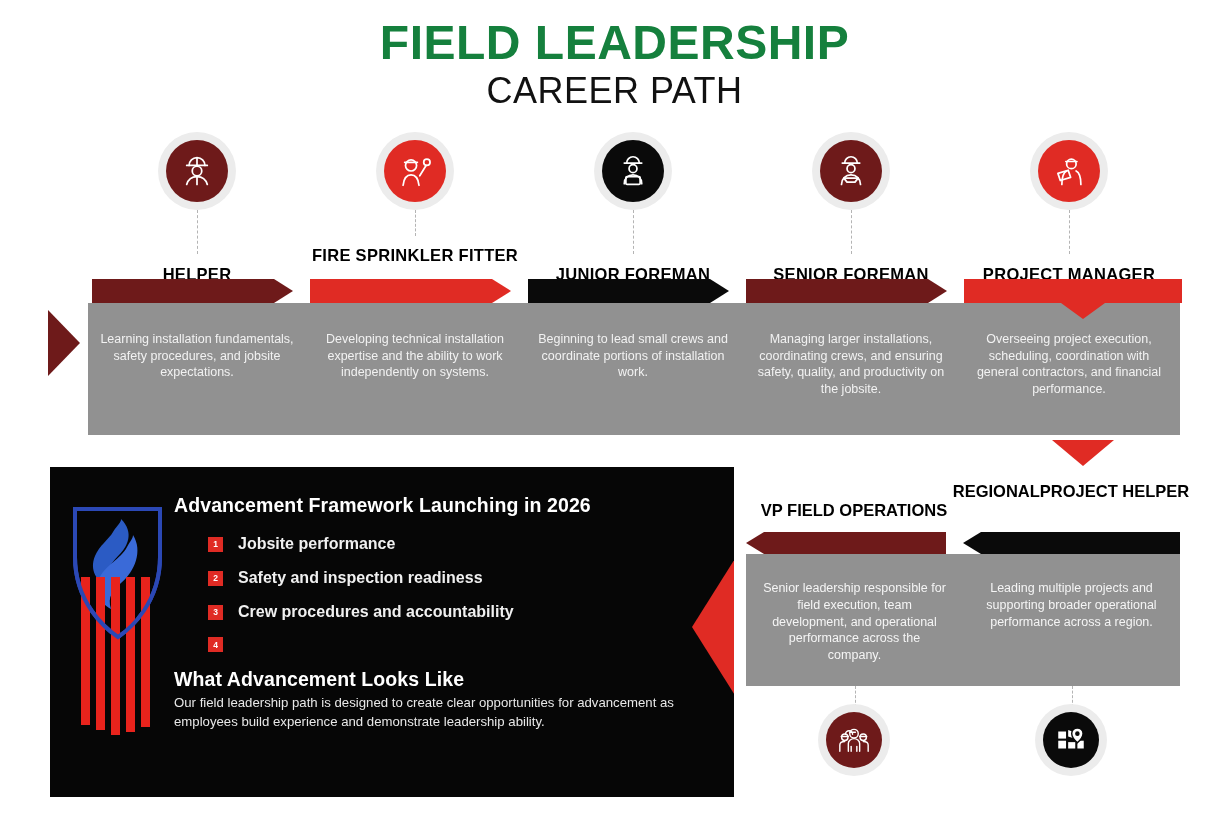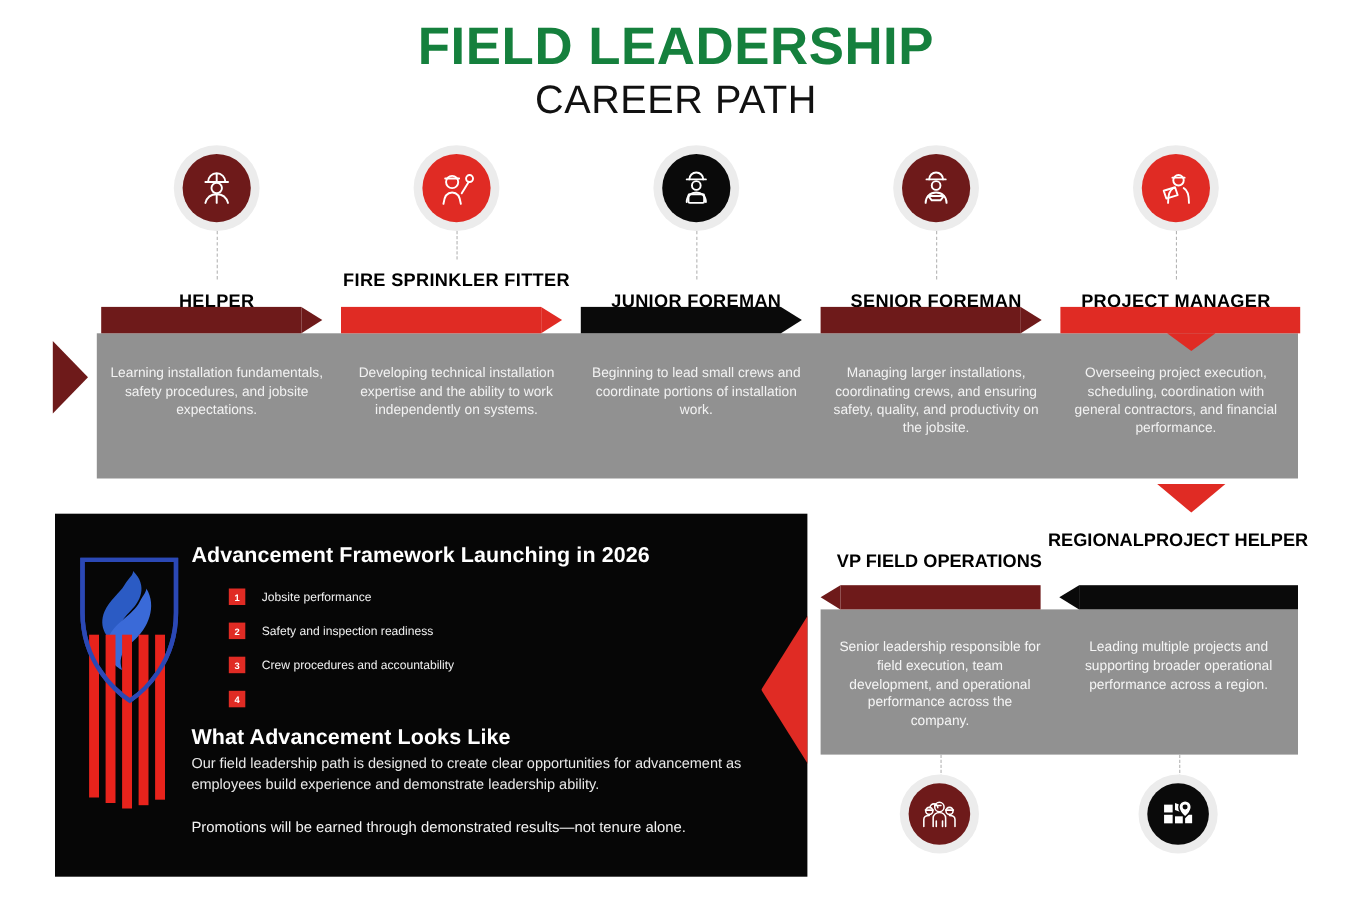--- a/index.html
+++ b/index.html
@@ -100,21 +100,21 @@
   }
   #bullets{margin-top:18px;}
   .bullet-row{
     display:flex;align-items:center;margin-bottom:16px;margin-left:34px;
   }
   .bullet-num{
     width:15px;height:15px;background:#e02b24;color:#fff;
     font-size:8.5px;font-weight:bold;
     display:flex;align-items:center;justify-content:center;flex:0 0 auto;
   }
-  .bullet-txt{margin-left:15px;font-size:11px;color:#f0f0f0;}
+  .bullet-txt{margin-left:15px;font-size:16px;color:#f0f0f0;font-weight:bold;}
   #panel-h2{margin-top:14px;}
   #promo-line{margin-top:22px;font-size:13.5px;color:#f2f2f2;}
   
   #panel-chevron{
     position:absolute;right:-2px;top:90px;width:44px;height:140px;
     background:#e02b24;
     clip-path:polygon(100% 0, 100% 100%, 0 50%);
   }
 
   
@@ -291,21 +291,20 @@
         <div class="bullet-num">3</div>
         <div class="bullet-txt">Crew procedures and accountability</div>
       </div>
       <div class="bullet-row">
         <div class="bullet-num">4</div>
       </div>
     </div>
 
     <div class="panel-h" id="panel-h2">What Advancement Looks Like</div>
     <div class="panel-p">Our field leadership path is designed to create clear opportunities for advancement as employees build experience and demonstrate leadership ability.</div>
-    <div id="promo-line">Promotions will be earned through demonstrated results—not tenure alone.</div>
   </div>
 </div>
 
 <div class="abs" id="bottom-band"></div>
 
 <div class="abs bot-col" style="left:746px;">
   <div class="bot-title" style="top:-53px;left:-17px;">VP FIELD OPERATIONS</div>
   <div class="bot-arrow" style="left:0px;width:200px;color:#6e1a1a;">
     <div class="body" style="background:#6e1a1a;width:182px;"></div>
       <div class="head"></div>

